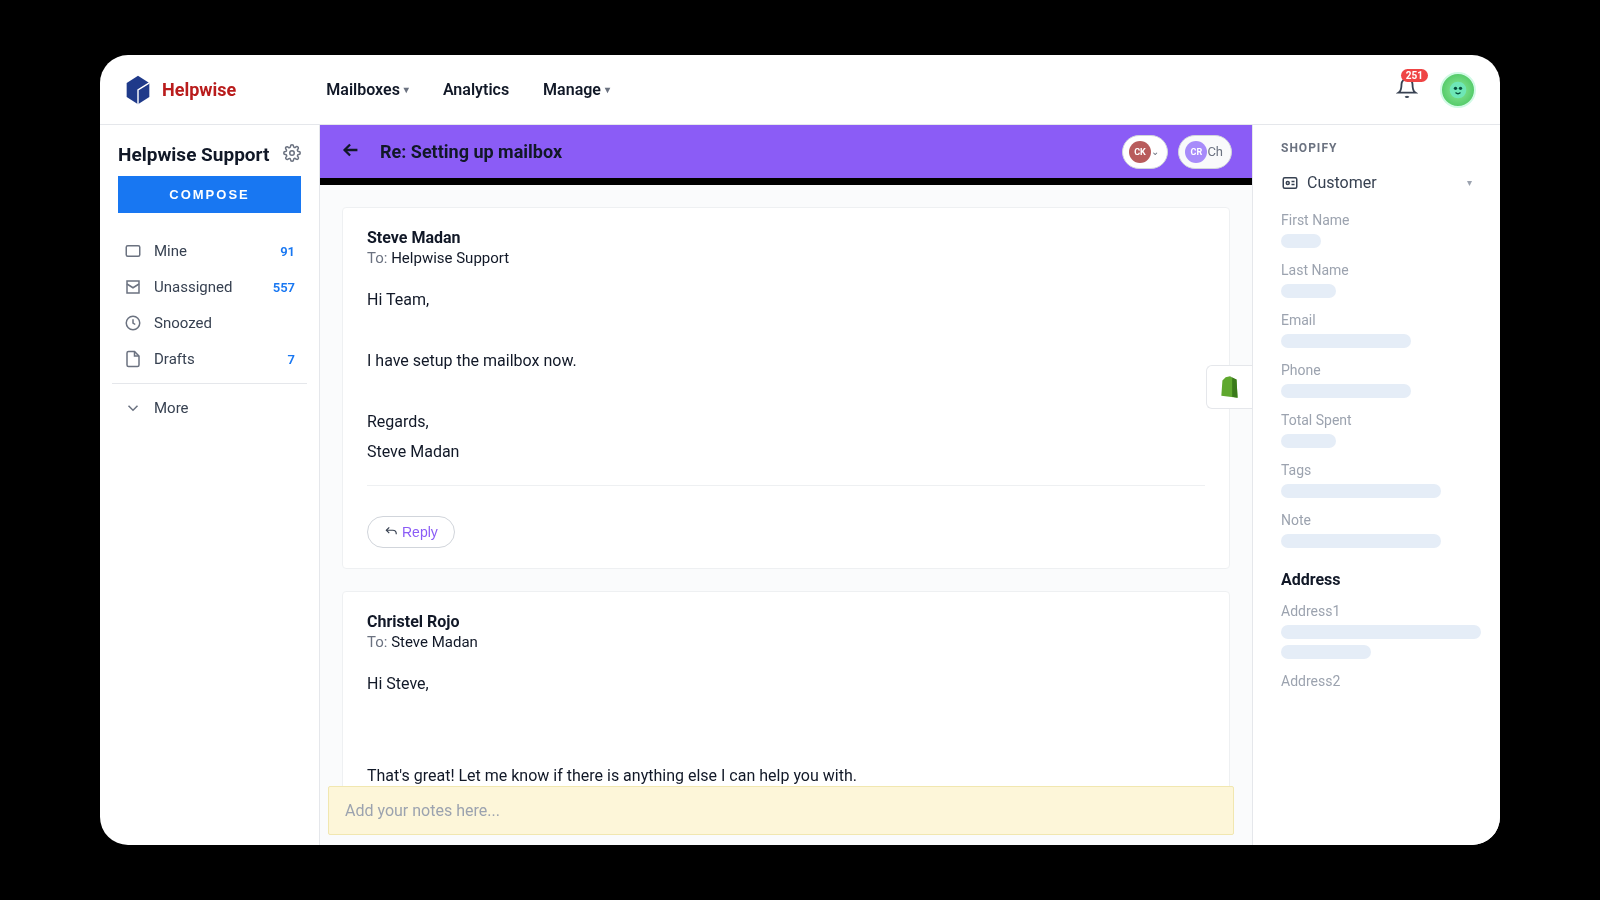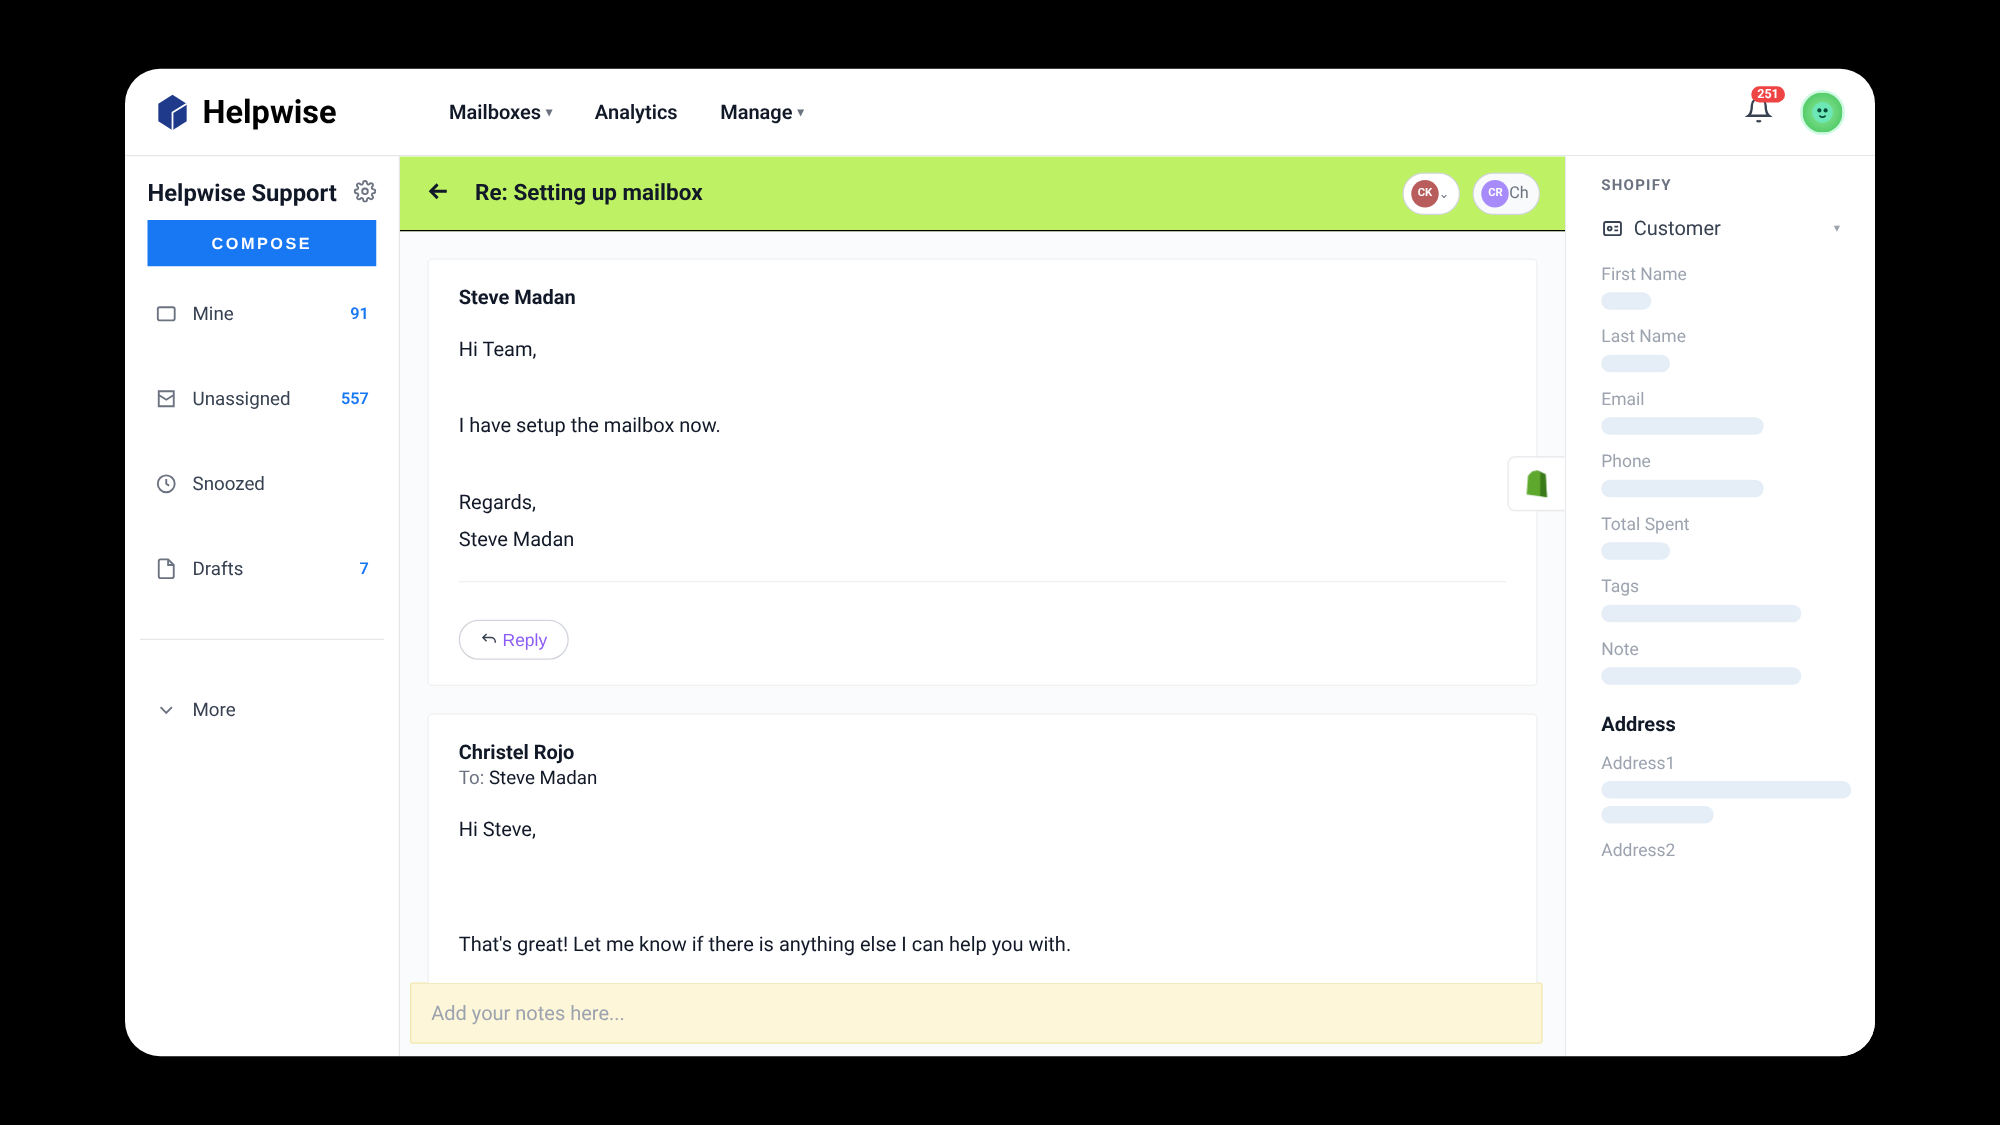--- a/index.html
+++ b/index.html
@@ -38,23 +38,23 @@
   gap: 6px;
 }
 .logo-mark {
   width: 36px;
   height: 36px;
   display: flex;
   align-items: center;
   justify-content: center;
 }
 .logo-text {
-  font-size: 26px;
-  font-weight: 700;
-  color: #000000;
+  font-size: 18px;
+  font-weight: 700;
+  color: #b91c1c;
 }
 .topnav-items {
   display: flex;
   gap: 34px;
   margin-left: 50px;
 }
 .topnav-item {
   font-size: 16px;
   font-weight: 600;
   color: #111827;
@@ -127,21 +127,21 @@
   text-transform: uppercase;
   letter-spacing: 2px;
   font-size: 13px;
   font-weight: 600;
   padding: 11px;
   border: none;
   text-align: center;
   cursor: pointer;
   margin: 0 6px 20px 6px;
 }
-.sidebar-list { display: flex; flex-direction: column; gap: 32px; }
+.sidebar-list { display: flex; flex-direction: column; }
 .sidebar-item {
   display: flex;
   align-items: center;
   gap: 12px;
   padding: 9px 12px;
   font-size: 15px;
   color: #374151;
   cursor: pointer;
   border-radius: 4px;
 }
@@ -164,22 +164,22 @@
 .thread-col {
   flex: 1;
   display: flex;
   flex-direction: column;
   background: #fafbfc;
   position: relative;
   overflow: hidden;
 }
 .thread-header {
   height: 60px;
-  background: #bef264;
-  border-bottom: 1px solid #000000;
+  background: #8b5cf6;
+  border-bottom: 7px solid #000000;
   display: flex;
   align-items: center;
   padding: 0 20px;
   gap: 18px;
 }
 .back-arrow { cursor: pointer; color: #374151; }
 .thread-subject {
   font-size: 18px;
   font-weight: 700;
   color: #111827;
@@ -445,20 +445,24 @@
           <div class="assignee-pill alt">
             <span class="assignee-badge ab-purple">CR</span>
             <span style="font-size:13px;color:#6b7280;">Ch</span>
           </div>
         </div>
       </div>
 
       <div class="thread-body">
         <div class="message-card">
           <div class="msg-from">Steve Madan</div>
+          <div class="msg-to">
+            <span>To:</span>
+            <span class="to-val">Helpwise Support</span>
+          </div>
           <div class="msg-body">Hi Team,
 
 I have setup the mailbox now.
 
 Regards,
 Steve Madan</div>
           <button class="reply-btn">
             <svg width="14" height="14" viewBox="0 0 24 24" fill="none" stroke="#374151" stroke-width="2">
                 <path d="M9 14l-5-5 5-5"></path>
                 <path d="M4 9h11a6 6 0 0 1 6 6v1"></path>

